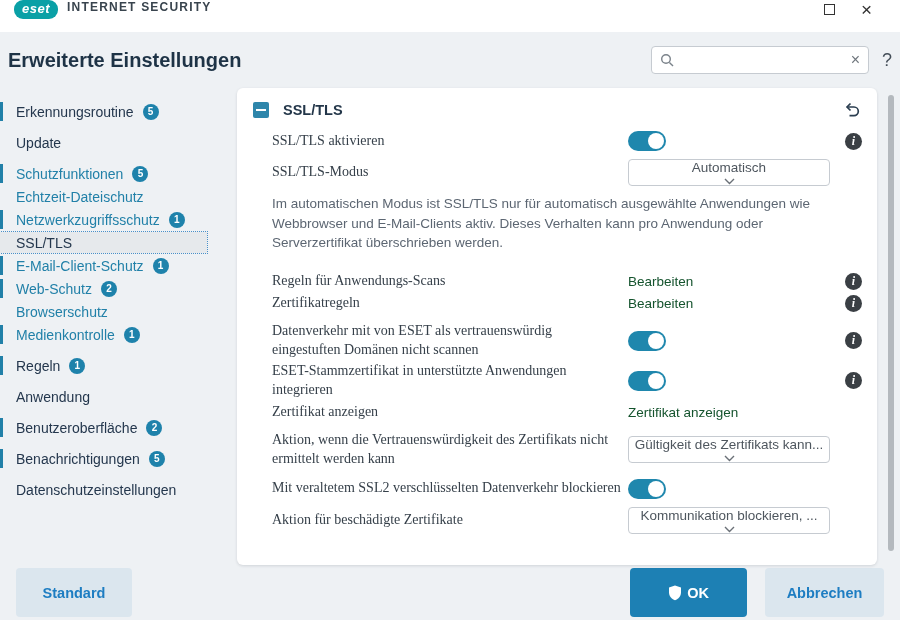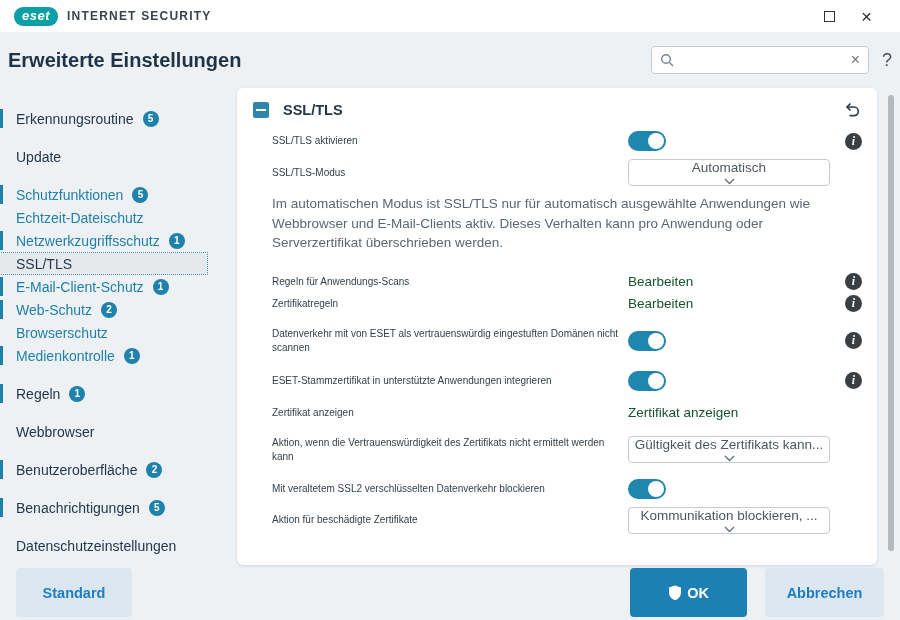--- a/index.html
+++ b/index.html
@@ -1,20 +1,20 @@
 <!DOCTYPE html>
 <html><head>
 <meta charset="utf-8">
 <style>
   * { margin:0; padding:0; box-sizing:border-box; }
   html,body { width:900px; height:620px; overflow:hidden; }
   body { font-family:"Liberation Sans", sans-serif; background:#eef1f4; color:#24374d; }
 
   
-  .titlebar { height:32px; background:#ffffff; display:flex; align-items:center; padding:0 14px; }
+  .titlebar { height:32px; background:#ffffff; display:flex; align-items:flex-start; padding:0 14px; }
   .logo { background:#0aa0a6; color:#fff; font-weight:bold; font-style:italic;
           border-radius:9px; padding:1px 8px 3px 8px; font-size:13px; letter-spacing:.5px; }
   .product { margin-left:9px; font-size:12px; font-weight:600; color:#39444e; letter-spacing:1.2px; }
   .win-controls { margin-left:auto; display:flex; align-items:center; gap:26px; padding-right:14px; }
   .win-max { width:11px; height:11px; border:1.5px solid #333; display:inline-block; }
   .win-close { font-size:19px; color:#333; line-height:1; cursor:pointer; }
 
   
   .pagehead { height:56px; display:flex; align-items:center; padding:0 8px; }
   .page-title { font-size:20px; font-weight:600; color:#1e3346; }
@@ -23,39 +23,39 @@
   .search-box input { border:none; outline:none; flex:1; font-size:13px; min-width:0; background:transparent;
                       font-family:"Liberation Sans", sans-serif; }
   .search-clear { color:#6f767d; font-size:16px; cursor:pointer; line-height:1; }
   .help { margin-left:13px; color:#444e58; font-size:18px; cursor:pointer; }
 
   
   .bodyarea { position:relative; height:477px; display:flex; }
   .sidebar { width:237px; padding-top:3px; }
   .side-item { position:relative; width:207px; height:21px; margin-top:2px; padding-left:16px;
                display:flex; align-items:center; font-size:14px; color:#24374d; cursor:pointer; }
-  .side-item.top { margin-top:17px; }
+  .side-item.top { margin-top:10px; }
   .side-item.blue { color:#2180a8; }
   .side-item.selected { background:#e6e9ec; outline:1px dotted #4a90c8; color:#24374d; }
   .side-item .bar { position:absolute; left:0; top:1px; bottom:1px; width:3px; background:#2180a8; }
   .badge { background:#1e82ab; color:#fff; border-radius:50%; min-width:16px; height:16px; font-size:10px;
            font-weight:bold; display:flex; align-items:center; justify-content:center; margin-left:9px; }
 
   
   .content { position:relative; flex:1; }
   .card { position:absolute; left:0; top:0; width:640px; height:477px; background:#fff;
           border-radius:6px; box-shadow:0 1px 3px rgba(40,50,60,.15); overflow:hidden; }
   .card-header { display:flex; align-items:center; padding:9px 16px 0 16px; height:35px; }
   .collapse { width:16px; height:16px; background:#2e86ab; border-radius:2px; position:relative; cursor:pointer; flex:none; }
   .collapse::after { content:""; position:absolute; left:3px; right:3px; top:7px; height:2px; background:#fff; }
   .card-title { margin-left:14px; font-weight:bold; font-size:14.5px; color:#233649; }
   .reset-btn { margin-left:auto; cursor:pointer; display:flex; align-items:center; }
 
   .prow { display:flex; align-items:center; padding:0 15px 0 35px; }
-  .plabel { width:356px; font-size:10px; color:#36404a; line-height:1.35; padding-right:7px; }
+  .plabel { width:356px; font-size:14px; color:#36404a; line-height:1.35; padding-right:7px;font-family:Liberation Serif, serif; }
   .ctrl { width:202px; flex:none; display:flex; align-items:center; }
   .info-icon { margin-left:auto; width:17px; height:17px; border-radius:50%; background:#3a3f44; color:#fff;
                font-family:"Liberation Serif", serif; font-style:italic; font-weight:bold; font-size:12px;
                display:flex; align-items:center; justify-content:center; cursor:pointer; flex:none; }
   .toggle { width:38px; height:20px; border-radius:10px; background:#1f87ad; position:relative; cursor:pointer; }
   .toggle::after { content:""; position:absolute; right:2px; top:2px; width:16px; height:16px; border-radius:50%; background:#fff; }
   .select { width:202px; height:27px; background:#fff; border:1px solid #c6cbd1; border-radius:4px;
             display:flex; align-items:center; justify-content:space-between; padding:0 9px;
             font-size:13.5px; color:#4e565e; cursor:pointer; white-space:nowrap; overflow:hidden;flex-direction:column; }
   .link { color:#14532d; font-size:13.5px; cursor:pointer; text-decoration:none; }
@@ -142,21 +142,21 @@
         <span class="bar"></span>
         <span>Medienkontrolle</span>
         <span class="badge">1</span>
       </div>
       <div class="side-item top">
         <span class="bar"></span>
         <span>Regeln</span>
         <span class="badge">1</span>
       </div>
       <div class="side-item top">
-        <span>Webbrowser</span>
+        <span>Anwendung</span>
       </div>
       <div class="side-item top">
         <span class="bar"></span>
         <span>Benutzeroberfläche</span>
         <span class="badge">2</span>
       </div>
       <div class="side-item top">
         <span class="bar"></span>
         <span>Benachrichtigungen</span>
         <span class="badge">5</span>

